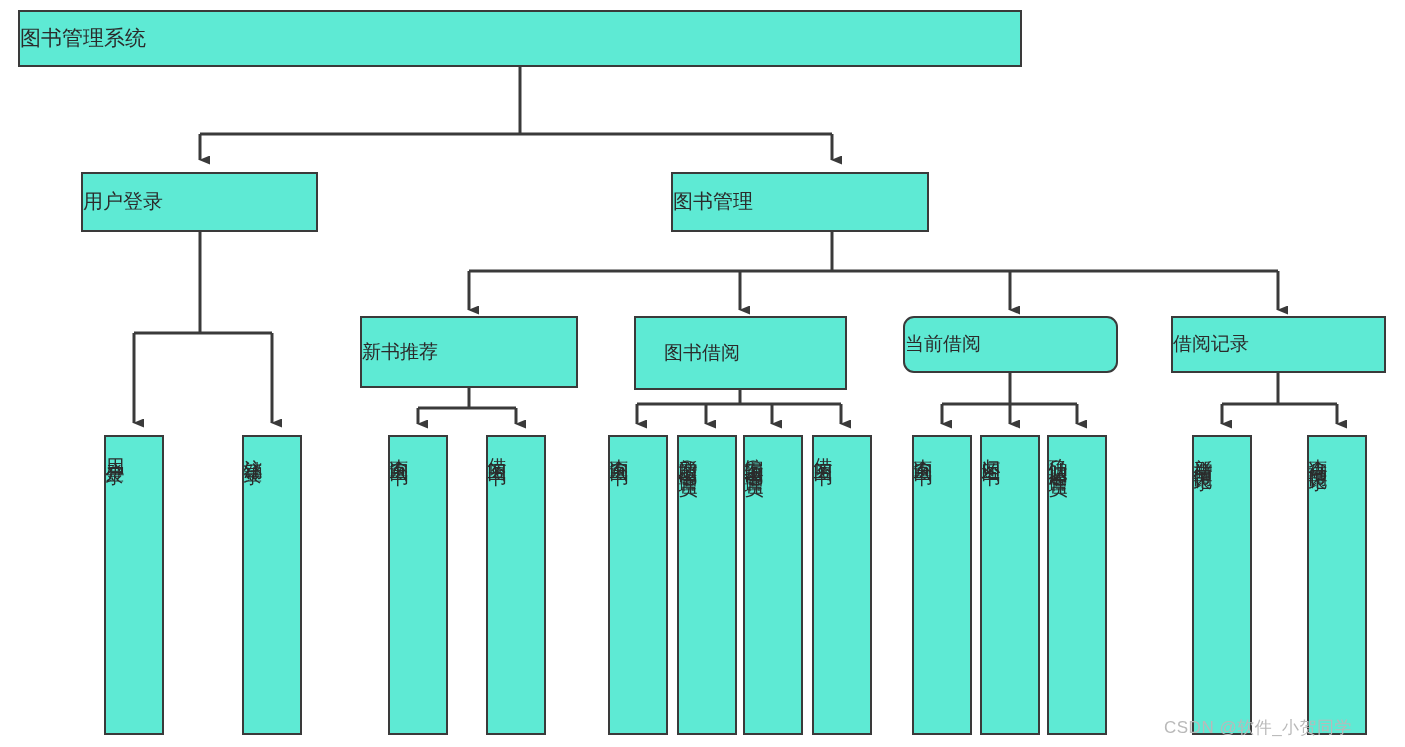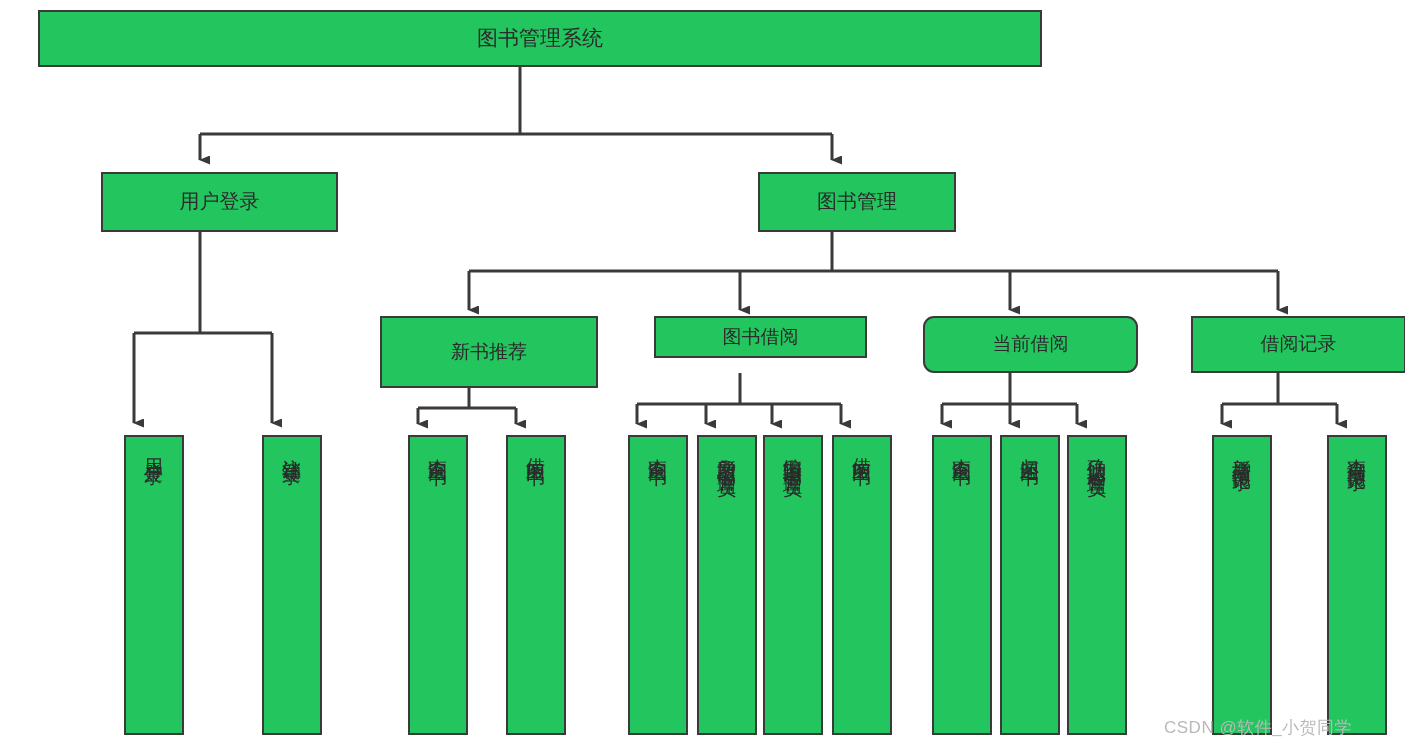--- a/index.html
+++ b/index.html
@@ -21,27 +21,25 @@
   #diagram-svg {
     position: absolute;
     left: 0;
     top: 0;
     width: 1405px;
     height: 747px;
   }
   .node-box {
     position: absolute;
     box-sizing: border-box;
-    background: #22c55e;
+    background: #5eead4;
     border: 2px solid #3a3a3a;
     display: flex;
     align-items: center;
-    justify-content: center;
     overflow: hidden;
-    margin-left: 20px;
   }
   .node-label {
     color: #2b2b2b;
     text-align: center;
     line-height: 1.18;
     white-space: nowrap;
   }
   .node-root .node-label {
     font-size: 21px;
   }
@@ -128,29 +126,29 @@
   </svg>
 
   <div class="node-box node-root" style="left:18px; top:10px; width:1004px; height:57px;">
     <span class="node-label">图书管理系统</span>
   </div>
 
   <div class="node-box node-level1" style="left:81px; top:172px; width:237px; height:60px;">
     <span class="node-label">用户登录</span>
   </div>
 
-  <div class="node-box node-level1" style="left:738px; top:172px; width:198px; height:60px;">
+  <div class="node-box node-level1" style="left:671px; top:172px; width:258px; height:60px;">
     <span class="node-label">图书管理</span>
   </div>
 
   <div class="node-box node-level2" style="left:360px; top:316px; width:218px; height:72px;">
     <span class="node-label">新书推荐</span>
   </div>
 
-  <div class="node-box node-level2" style="left:634px; top:316px; width:213px; height:42px;">
+  <div class="node-box node-level2" style="left:634px; top:316px; width:213px; height:74px;padding-left:28px;">
     <span class="node-label">图书借阅</span>
   </div>
 
   <div class="node-box node-level2" style="left:903px; top:316px; width:215px; height:57px;border-radius:11px;">
     <span class="node-label">当前借阅</span>
   </div>
 
   <div class="node-box node-level2" style="left:1171px; top:316px; width:215px; height:57px;font-family:Liberation Serif, serif;">
     <span class="node-label">借阅记录</span>
   </div>

